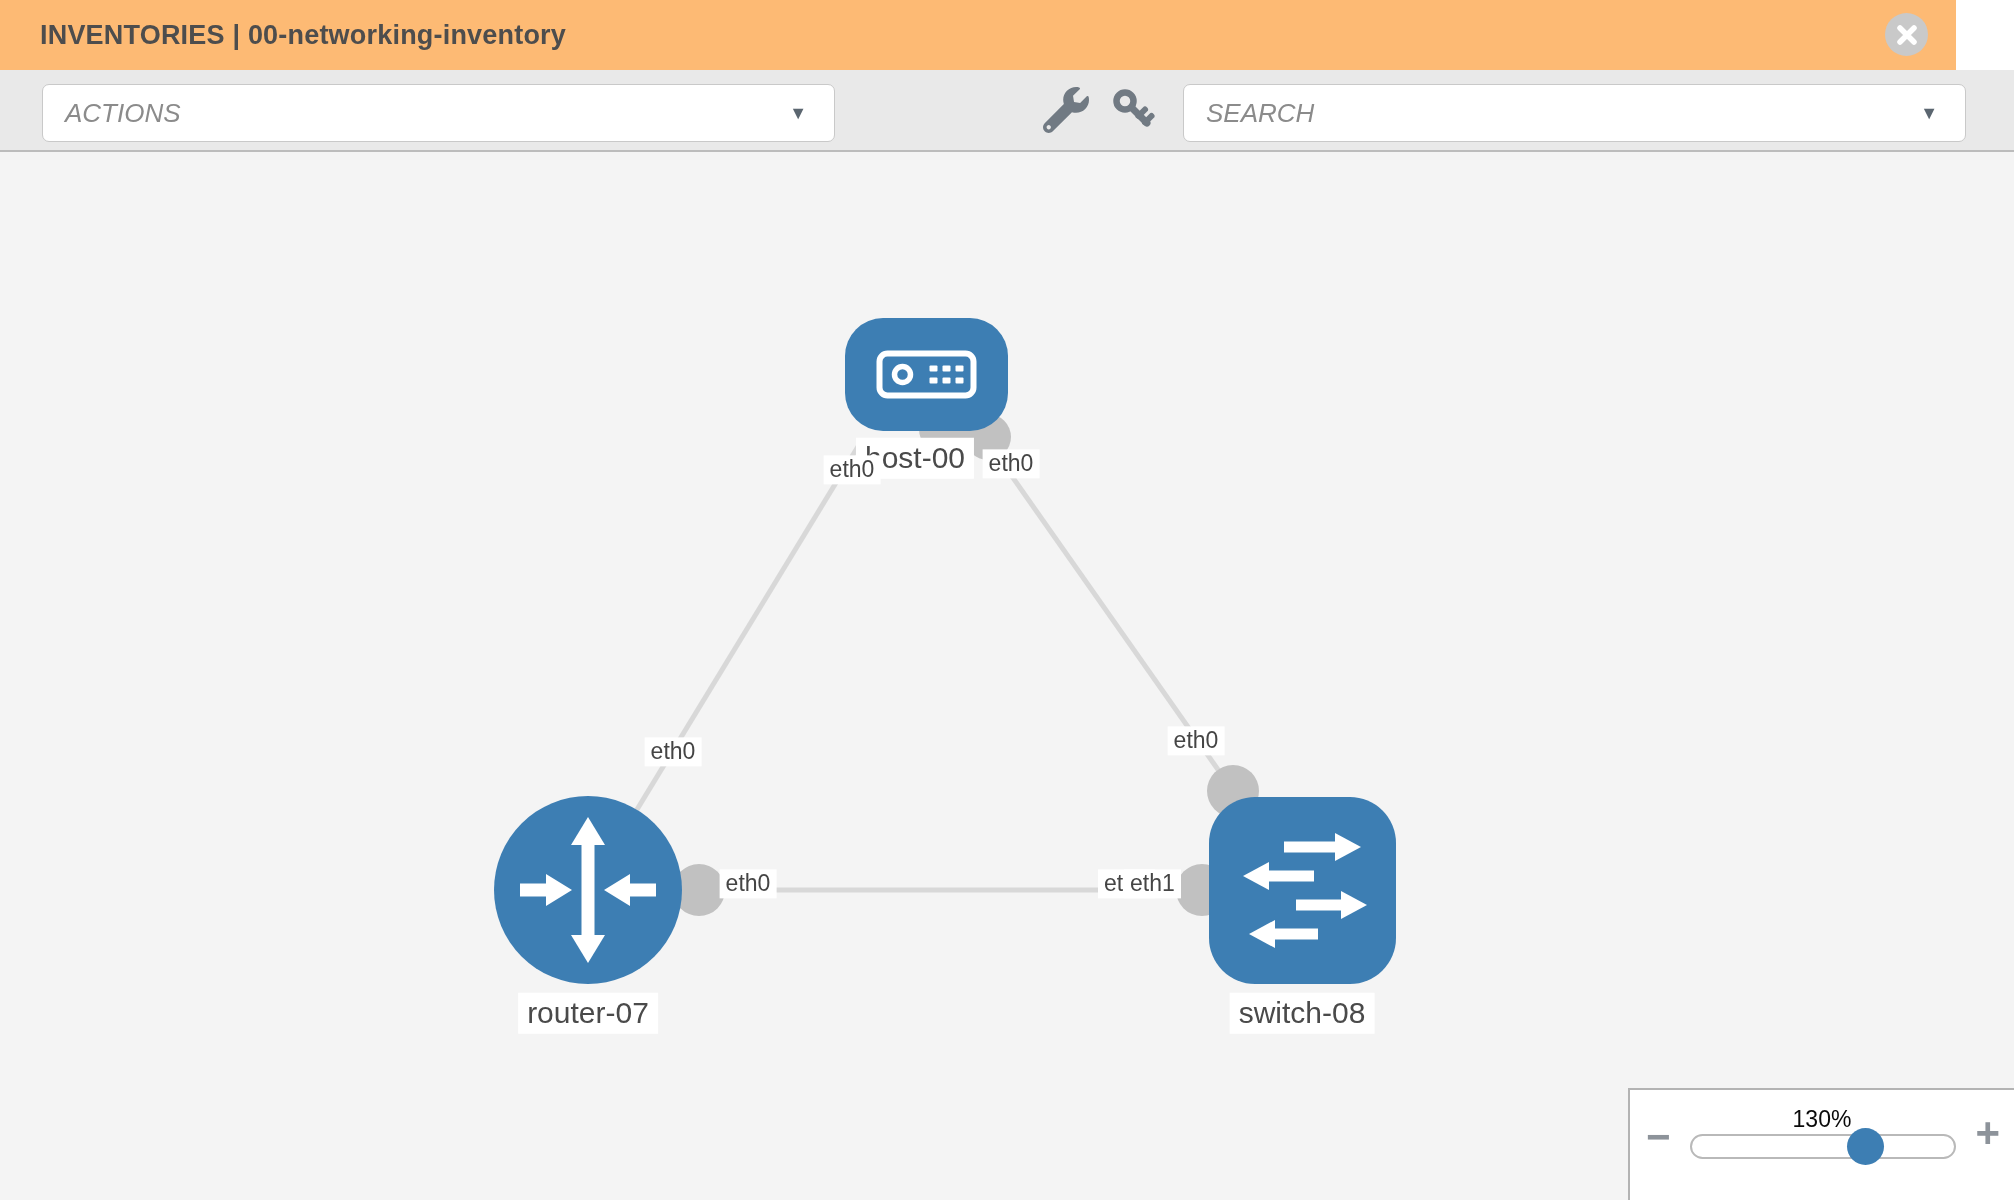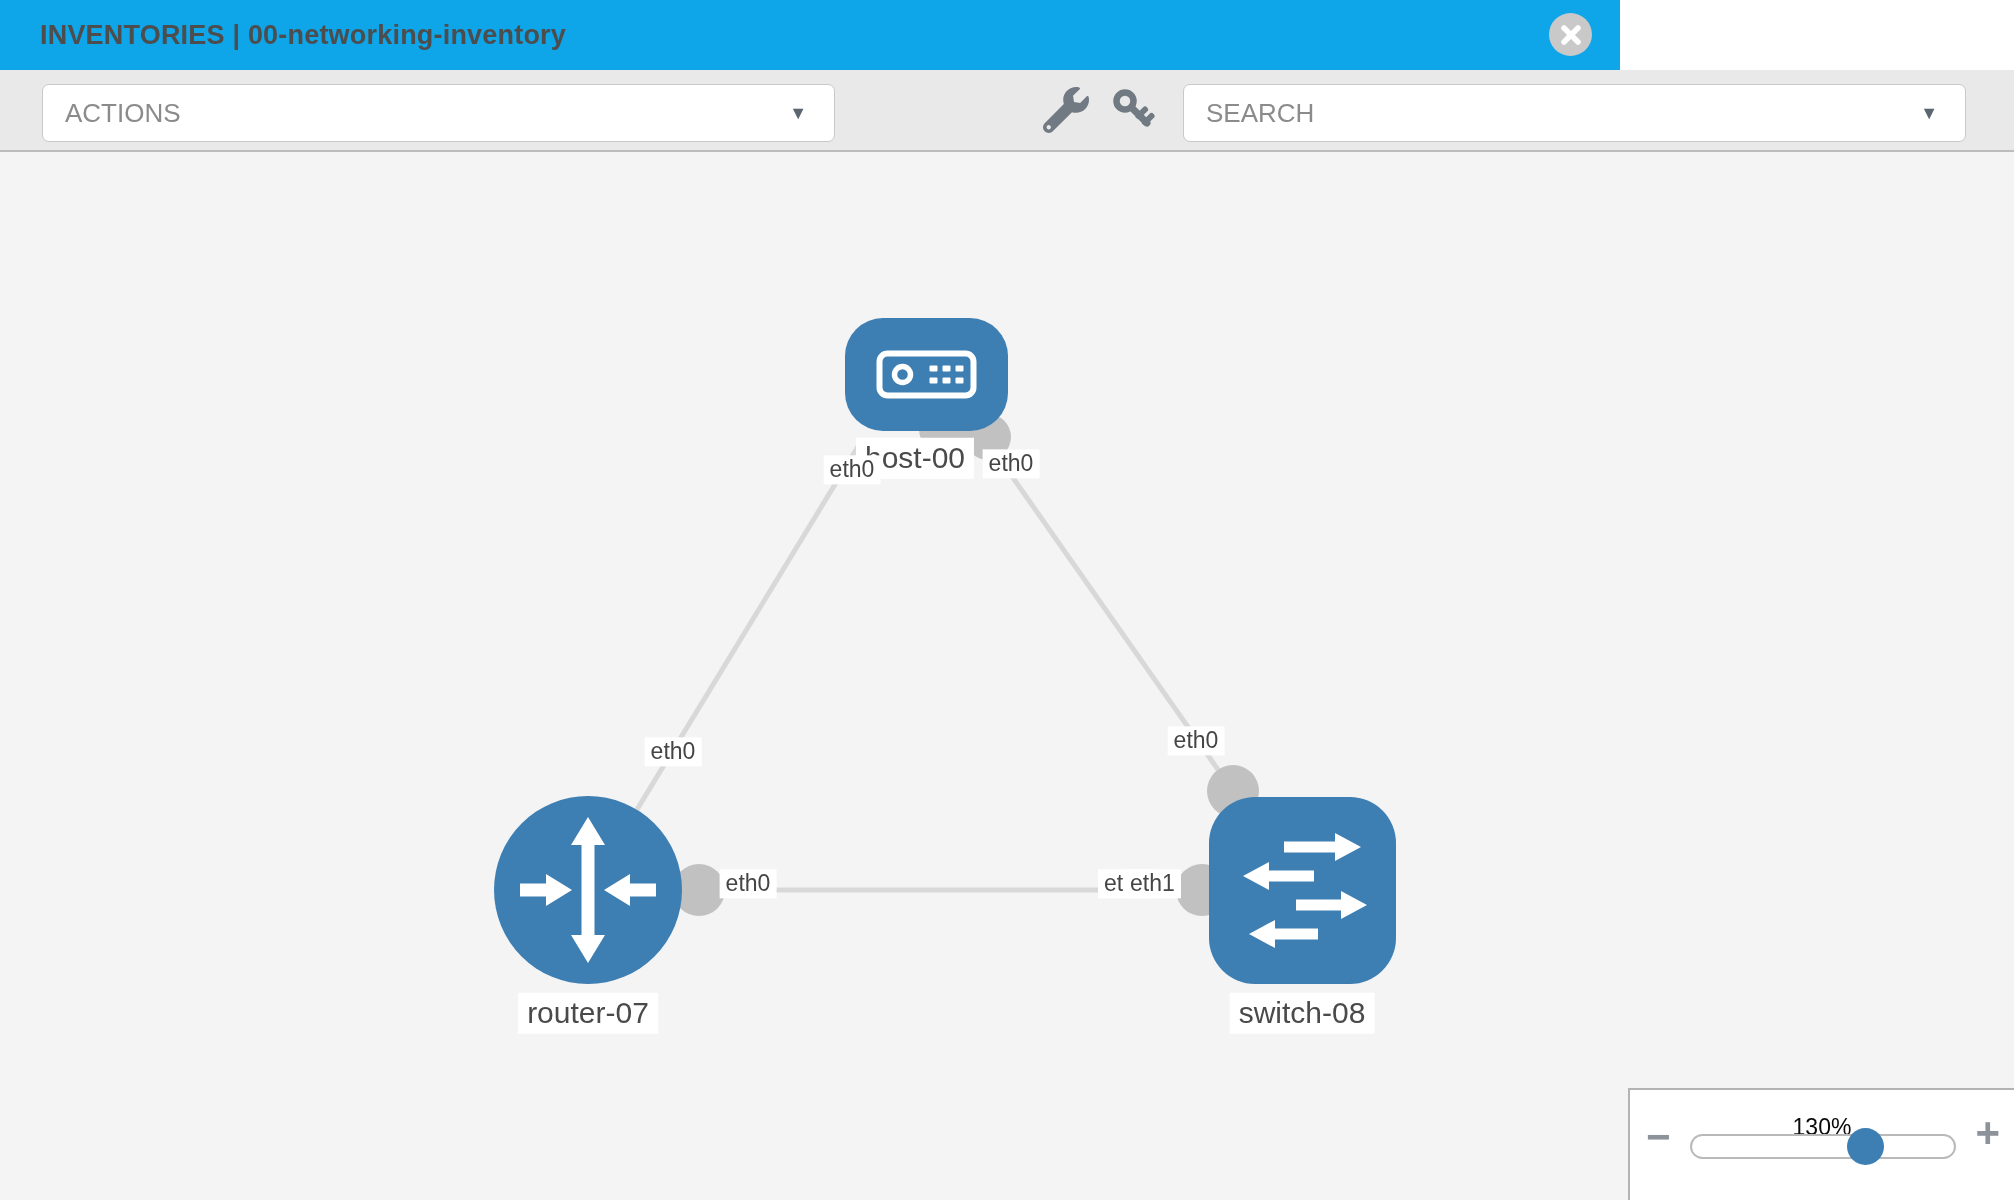--- a/index.html
+++ b/index.html
@@ -2,39 +2,39 @@
 <html><head>
 <meta charset="utf-8">
 <style>
   html,body { margin:0; padding:0; background:#fff; }
   * { box-sizing:border-box; }
   .app {
     position:relative; width:2014px; height:1200px; overflow:hidden;
     font-family:"Liberation Sans", sans-serif; background:#fff;
   }
   
-  .header { position:absolute; top:0; left:0; width:1620px; height:70px; background:#0ea5e9; }
+  .header { position:absolute; top:0; left:0; width:1956px; height:70px; background:#fdba74; }
   .page-title {
     position:absolute; left:40px; top:50%; transform:translateY(-50%);
     font-size:27px; font-weight:700; color:#4d4d4d; letter-spacing:.2px; white-space:nowrap;
   }
   .close-btn {
     position:absolute; right:28px; top:13px; width:43px; height:43px; border-radius:50%;
     background:#c9c9c9; display:flex; align-items:center; justify-content:center; cursor:pointer;
   }
   
   .toolbar {
     position:absolute; top:70px; left:0; width:2014px; height:82px;
     background:#e9e9e9; border-bottom:2px solid #bcbcbc;
   }
   .select-box {
     position:absolute; top:14px; height:58px; background:#fff;
     border:1px solid #c9c9c9; border-radius:7px; display:flex; align-items:center; cursor:pointer;
   }
-  .select-box .sel-label { margin-left:22px; font-size:26px; color:#8b8b8b; }
+  .select-box .sel-label { margin-left:22px; font-size:26px; color:#8b8b8b;font-style:italic; }
   .select-box .caret { position:absolute; right:27px; top:50%; transform:translateY(-50%); color:#5b6670; font-size:18px; }
   .actions-box { left:42px; width:793px; }
   .search-box { left:1183px; width:783px; }
   .tool-icon-btn { position:absolute; top:50%; transform:translateY(-50%); width:46px; height:46px; cursor:pointer; }
   .wrench-btn { left:1043px; }
   .key-btn { left:1111px; }
   
   .canvas { position:absolute; top:152px; left:0; width:2014px; height:1048px; background:#f4f4f4; }
   .topo-svg { position:absolute; top:0; left:0; }
   .node-label {
@@ -44,21 +44,21 @@
   .port-label {
     position:absolute; transform:translate(-50%,-50%); background:#fff; color:#454545;
     font-size:23px; padding:2px 6px; white-space:nowrap; line-height:1.1;text-align:right;
   }
   .port-label.anchor-left { transform:translateY(-50%); }
   
   .zoom-panel {
     position:absolute; left:1628px; top:936px; width:386px; height:112px;
     background:#fff; border-top:2px solid #b3b3b3; border-left:2px solid #b3b3b3;
   }
-  .zoom-level { text-align:center; margin-top:24px; font-size:23px; color:#0a0a0a; }
+  .zoom-level { text-align:center; margin-top:16px; font-size:23px; color:#0a0a0a; }
   .zoom-btn {
     position:absolute; top:22px; font-size:42px; font-weight:700; color:#8d939a;
     line-height:1; cursor:pointer; user-select:none;
   }
   .zoom-minus { left:16px; top:26px; }
   .zoom-plus  { right:14px; top:22px; }
   .zoom-track {
     position:absolute; left:60px; top:44px; width:266px; height:25px;
     background:#fff; border:2px solid #b9b9b9; border-radius:14px; cursor:pointer;
   }

